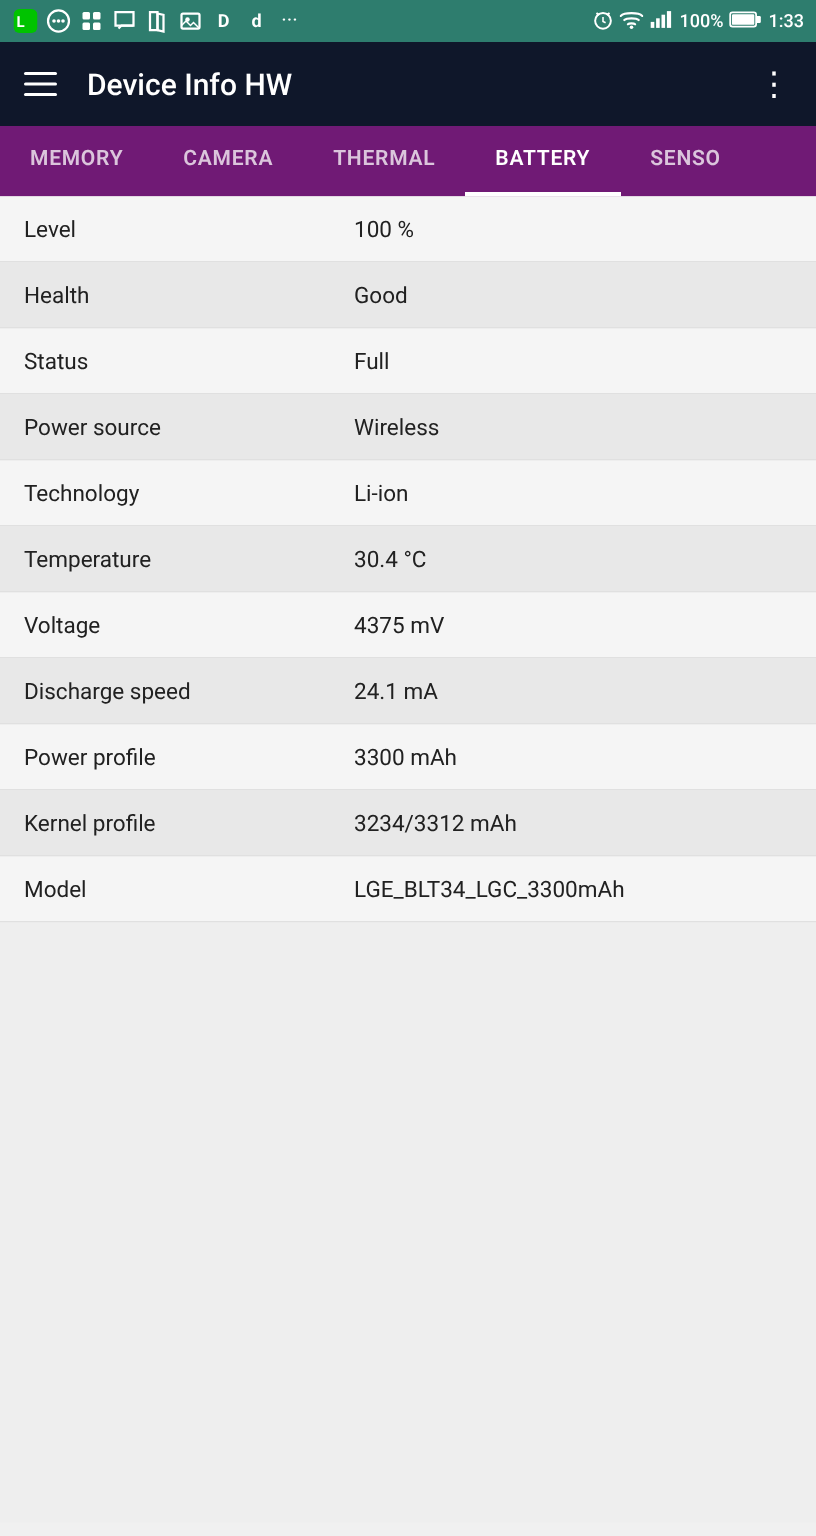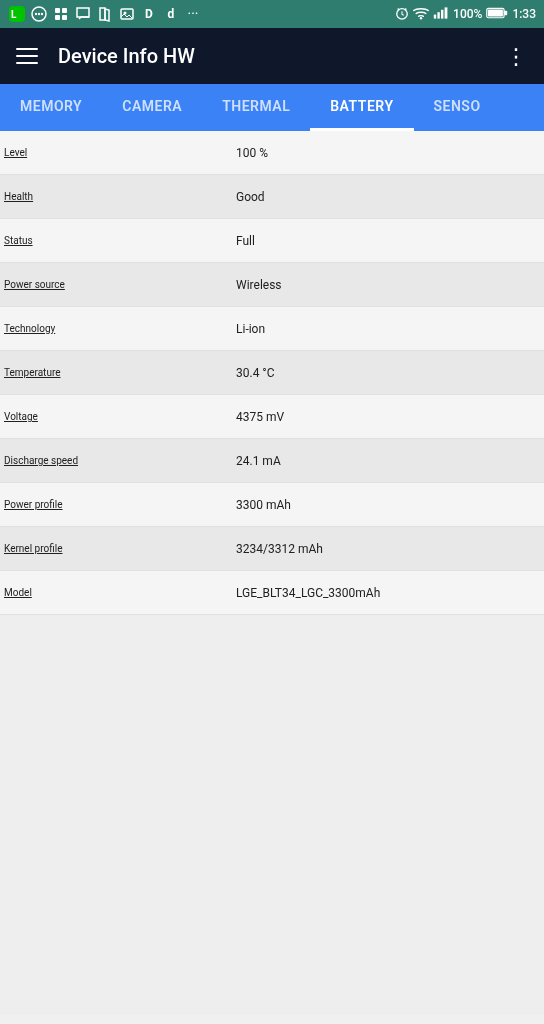--- a/index.html
+++ b/index.html
@@ -83,21 +83,21 @@
 
     #more-icon {
       cursor: pointer;
       font-size: 22px;
       color: white;
       letter-spacing: 1px;
     }
 
     
     #tab-bar {
-      background: #3b82f6;
+      background: #701a75;
       display: flex;
       overflow-x: auto;
       scrollbar-width: none;
     }
 
     #tab-bar::-webkit-scrollbar { display: none; }
 
     .tab-item {
       padding: 14px 20px;
       color: rgba(255,255,255,0.75);
@@ -131,32 +131,31 @@
     .info-row:nth-child(odd) {
       background: #f5f5f5;
     }
 
     .info-row:nth-child(even) {
       background: #e8e8e8;
     }
 
     .info-label {
       flex: 0 0 220px;
-      padding: 12px 4px;
-      font-size: 10px;
+      padding: 12px 16px;
+      font-size: 15px;
       color: #212121;
       display: flex;
       align-items: center;
-      text-decoration: underline;
     }
 
     .info-value {
       flex: 1;
       padding: 12px 16px;
-      font-size: 12px;
+      font-size: 15px;
       color: #212121;
       display: flex;
       align-items: center;
     }
 
     
     #empty-area {
       background: #eeeeee;
       height: 400px;
     }

